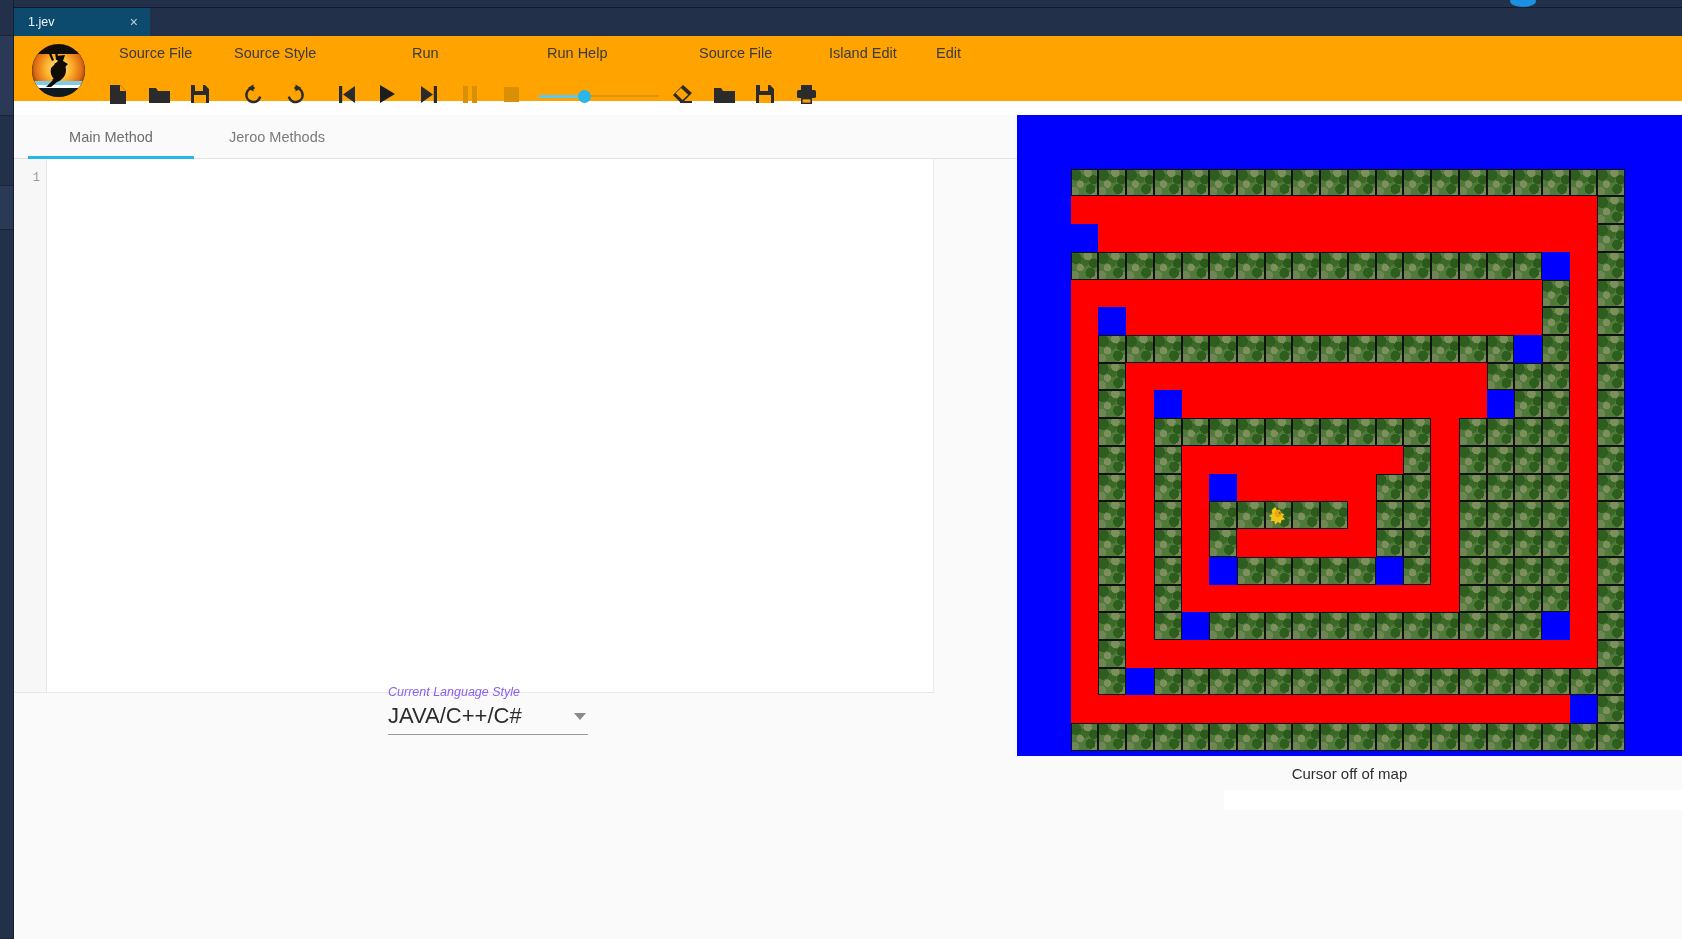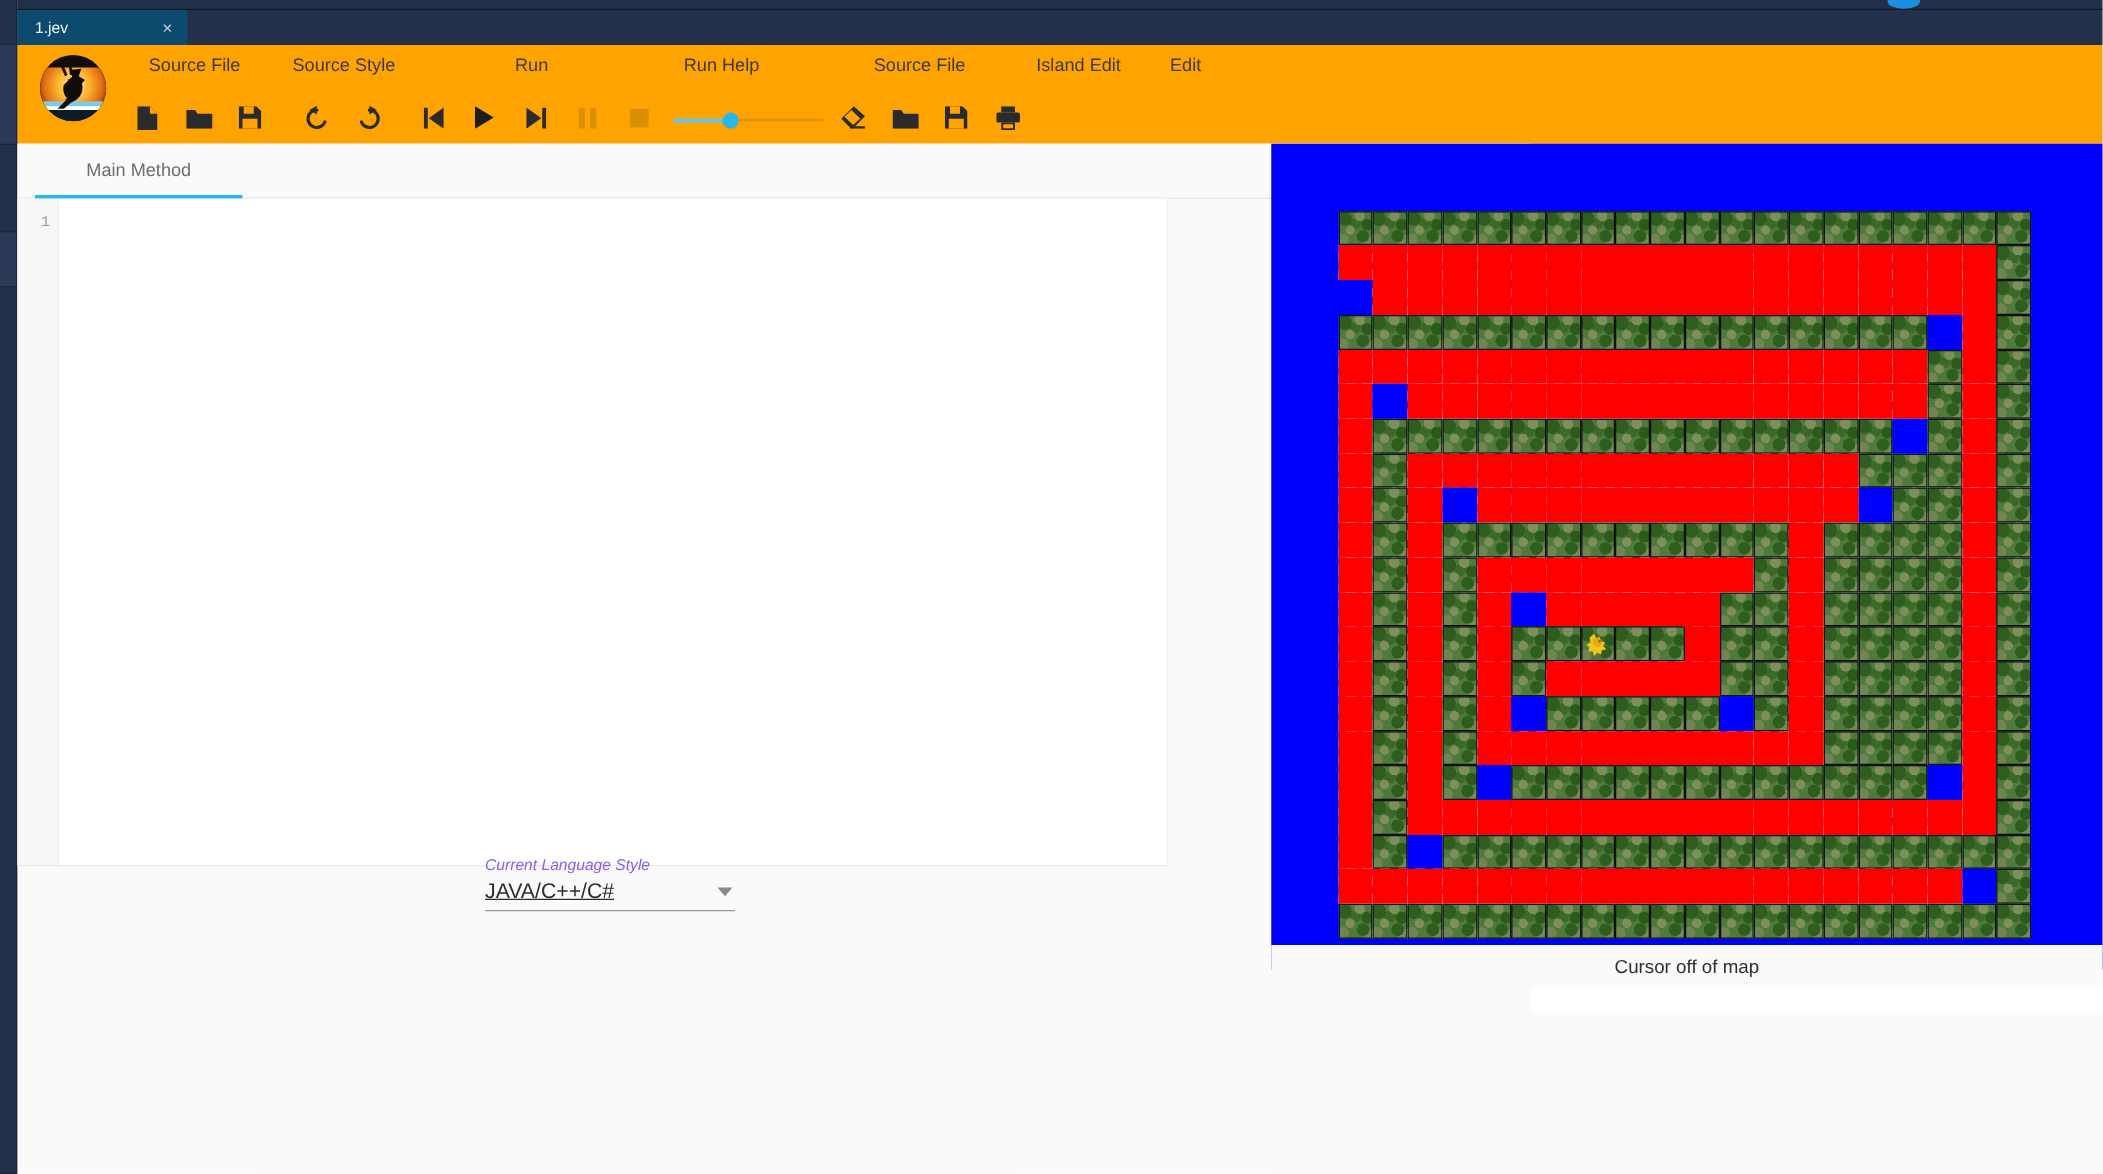--- a/index.html
+++ b/index.html
@@ -45,21 +45,21 @@
     display: flex; align-items: center;
     padding: 0 8px 0 14px;
     color: #f2f5fa; font-size: 12.5px;
     cursor: default;
   }
   .win-tab .ttl { flex: 1; }
   .win-tab .tclose { color: #c6cfdd; font-size: 14px; line-height: 1; padding: 0 4px; }
 
   
   #orange-bar {
-    position: absolute; left: 14px; top: 36px; right: 0; height: 79px;
+    position: absolute; left: 14px; top: 36px; right: 0; height: 65px;
     background: #ffa300;
   }
   #app-logo {
     position: absolute; left: 18px; top: 8px;
     width: 53px; height: 53px; border-radius: 50%;
     overflow: hidden;
     background: #191919;
   }
   #menu-row {
     position: absolute; left: 80px; top: 0; right: 0; height: 40px;
@@ -129,21 +129,21 @@
     white-space: pre; overflow: hidden;
   }
   #lang-block { position: absolute; left: 374px; top: 570px; width: 200px; }
   #lang-label { font-size: 12.5px; color: #8b5cf6; font-style: italic; }
   #lang-select {
     margin-top: 4px; position: relative;
     border-bottom: 1px solid #9a9a9a;
     padding-bottom: 5px;
     display: flex; align-items: center;
   }
-  #lang-value { font-size: 17px; color: #2c2c2c; flex: 1; text-decoration: underline; }
+  #lang-value { font-size: 22px; color: #2c2c2c; flex: 1; }
   #lang-caret { width: 0; height: 0; border-left: 6px solid transparent; border-right: 6px solid transparent; border-top: 7px solid #8a8a8a; margin-right: 2px; }
 
   
   #island-panel {
     position: absolute; left: 1017px; top: 115px;
     width: 665px; height: 661px;
     background: #0000ff;
   }
   #island-grid {
     position: absolute; left: 26px; top: 26px;
@@ -361,20 +361,23 @@
 
   </div>
 </div>
 
 <div id="editor-pane">
 
   <div id="code-tabs">
     <div class="code-tab active" style="left:14px;width:166px">
       <span>Main Method</span>
     </div>
+    <div class="code-tab" style="left:180px;width:166px">
+      <span>Jeroo Methods</span>
+    </div>
   </div>
 
   <div id="code-area">
     <div id="gutter">
       <div class="lnum">1</div>
     </div>
     <div id="code-text"></div>
   </div>
 
   <div id="lang-block">

